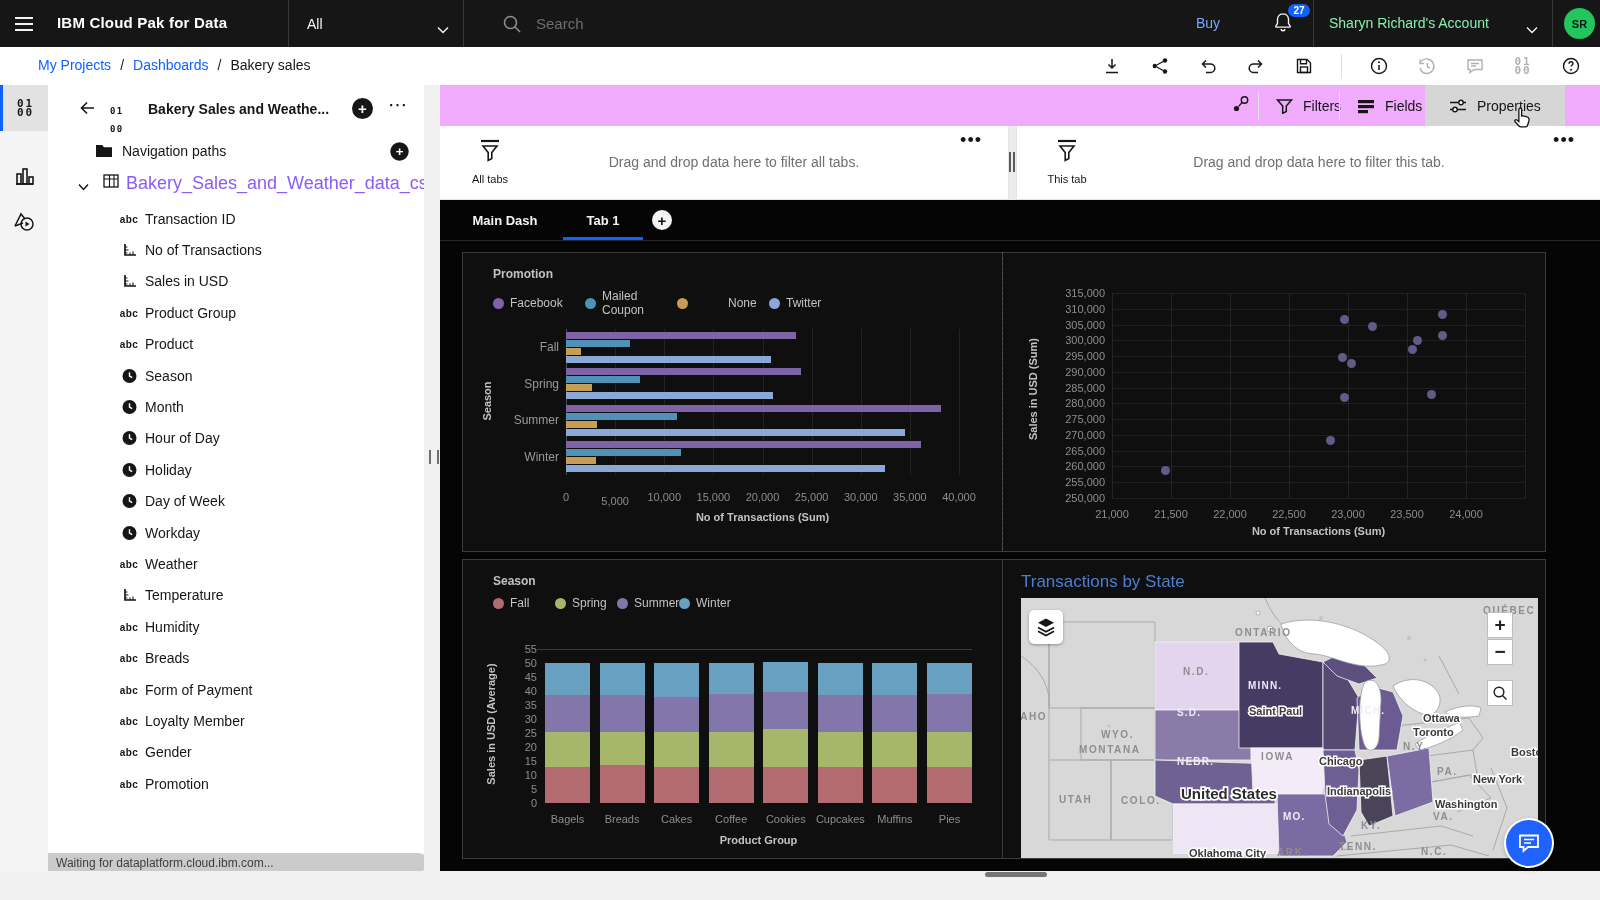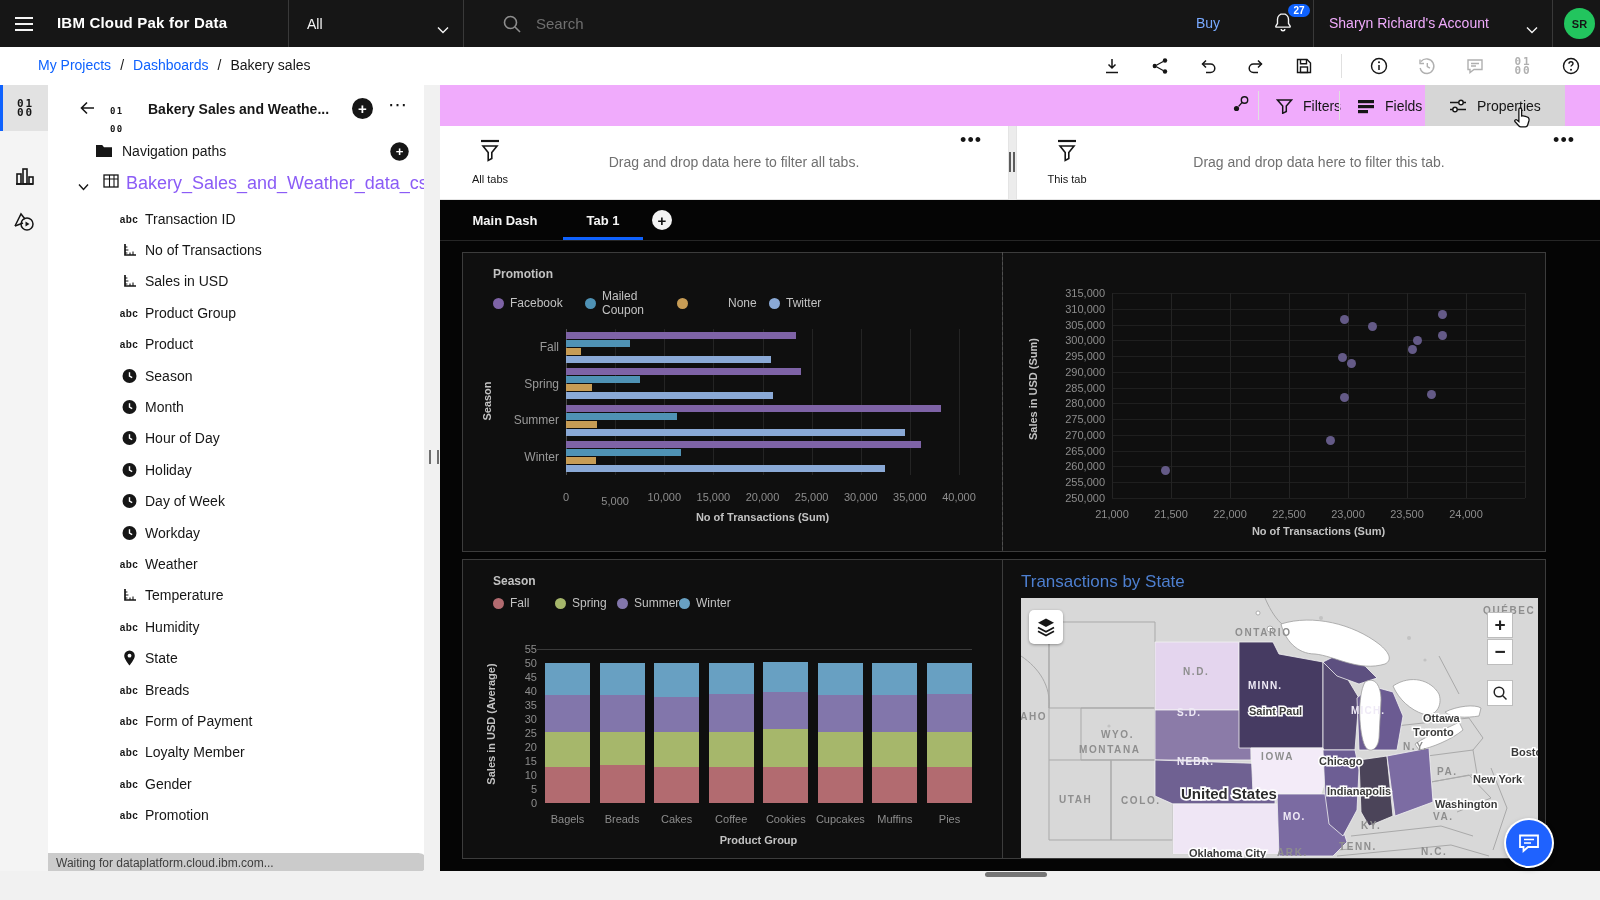--- a/index.html
+++ b/index.html
@@ -14,21 +14,21 @@
   #scope-select .lbl{margin-left:18px;font-size:14px;color:#f4f4f4;}
   #scope-select .chev{position:absolute;right:14px;top:20px;}
   #search-wrap{position:absolute;left:480px;top:0;width:700px;height:47px;display:flex;align-items:center;}
   #search-wrap svg{margin-left:22px;}
   #global-search{background:transparent;border:none;outline:none;color:#c6c6c6;font-size:15px;margin-left:12px;width:500px;font-family:"Liberation Sans",sans-serif;}
   #global-search::placeholder{color:#6f6f6f;}
   #buy-link{position:absolute;left:1196px;top:15px;font-size:14px;color:#78a9ff;cursor:pointer;}
   #bell-btn{position:absolute;left:1272px;top:10px;width:30px;height:30px;cursor:pointer;}
   #notif-badge{position:absolute;left:1288px;top:4px;min-width:14px;padding:1px 4px;background:#0f62fe;border-radius:8px;font-size:10px;font-weight:bold;color:#fff;text-align:center;}
   .hdr-div{position:absolute;top:0;width:1px;height:47px;background:#393939;}
-  #account-btn{position:absolute;left:1329px;top:15px;font-size:14px;color:#f0abfc;cursor:pointer;}
+  #account-btn{position:absolute;left:1329px;top:15px;font-size:14px;color:#86efac;cursor:pointer;}
   #account-chevron{position:absolute;left:1526px;top:20px;}
   #avatar{position:absolute;left:1564px;top:8px;width:31px;height:31px;border-radius:50%;background:#22c55e;color:#161616;
           font-size:11px;font-weight:bold;display:flex;align-items:center;justify-content:center;}
 
   
   #crumb-bar{position:absolute;left:0;top:47px;width:1600px;height:38px;background:#fff;border-bottom:1px solid #e0e0e0;}
   #breadcrumb{position:absolute;left:38px;top:10px;font-size:14px;color:#161616;}
   #breadcrumb .lnk{color:#0f62fe;cursor:pointer;}
   #breadcrumb .sep{margin:0 9px;color:#161616;}
   #action-bar{position:absolute;right:18px;top:0;height:38px;display:flex;align-items:center;gap:26px;}
@@ -432,29 +432,20 @@
             <path d="M3 4.5h2.4M3 7.5h3.4M3 10.5h2.4M8 12.5v-2.4M11 12.5v-3.4" stroke="#161616" stroke-width="1.1"></path>
           </svg>
         </span>
         <span class="fl">Temperature</span>
       </div>
       <div class="field-row">
         <span class="fi">
           <span class="fi-abc">abc</span>
         </span>
         <span class="fl">Humidity</span>
-      </div>
-      <div class="field-row">
-        <span class="fi">
-          <svg width="13" height="17">
-            <path d="M6.5 1a5.3 5.3 0 015.3 5.3C11.8 9.7 6.5 16 6.5 16S1.2 9.7 1.2 6.3A5.3 5.3 0 016.5 1z" fill="#161616"></path>
-            <circle cx="6.5" cy="6.2" r="1.9" fill="#fff"></circle>
-          </svg>
-        </span>
-        <span class="fl">State</span>
       </div>
       <div class="field-row">
         <span class="fi">
           <span class="fi-abc">abc</span>
         </span>
         <span class="fl">Breads</span>
       </div>
       <div class="field-row">
         <span class="fi">
           <span class="fi-abc">abc</span>

